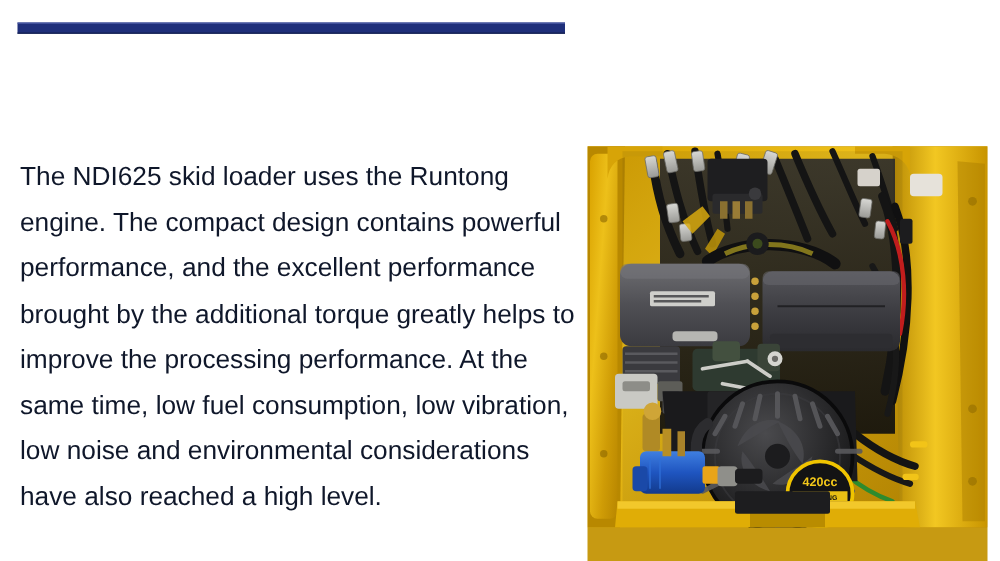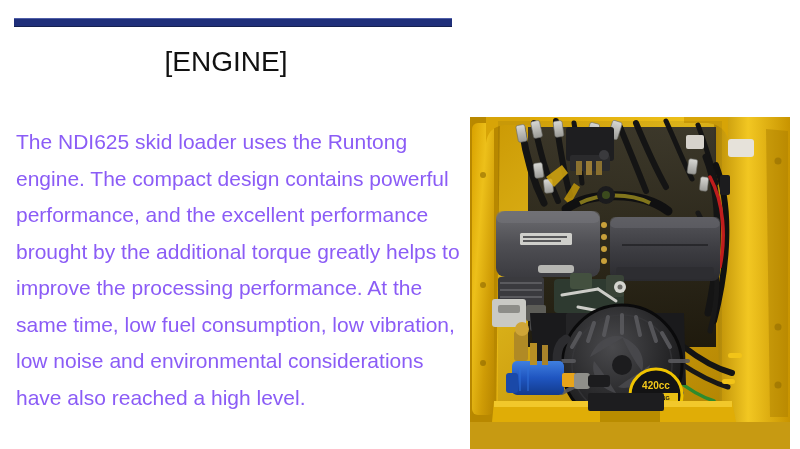--- a/index.html
+++ b/index.html
@@ -49,21 +49,21 @@
   }
 
   
   .body-copy {
     position: absolute;
     left: 16px;
     top: 103px;
     width: 446px;
     font-size: 21px;
     line-height: 36.5px;
-    color: #8b5cf6;
+    color: #0f172a;
     font-weight: 400;
   }
 
   
   .photo {
     position: absolute;
     left: 470px;
     top: 117px;
     width: 320px;
     height: 353px;
@@ -72,21 +72,20 @@
   }
   .photo svg { display: block; }
 </style>
 </head>
 <body>
 
 <div class="page">
 
   <div class="accent-rule"></div>
 
-  <div class="title">[ENGINE]</div>
 
   <p class="body-copy">The NDI625 skid loader uses the Runtong engine. The compact design contains powerful performance, and the excellent performance brought by the additional torque greatly helps to improve the processing performance. At the same time, low fuel consumption, low vibration, low noise and environmental considerations have also reached a high level.</p>
 
   <div class="photo">
     <svg width="320" height="305" viewBox="0 0 320 305" xmlns="http://www.w3.org/2000/svg">
       <defs>
         <linearGradient id="yellowFrame" x1="0" y1="0" x2="1" y2="1">
           <stop offset="0" stop-color="#d9a200"></stop>
           <stop offset="0.35" stop-color="#edc01a"></stop>
           <stop offset="0.7" stop-color="#cf9c06"></stop>

